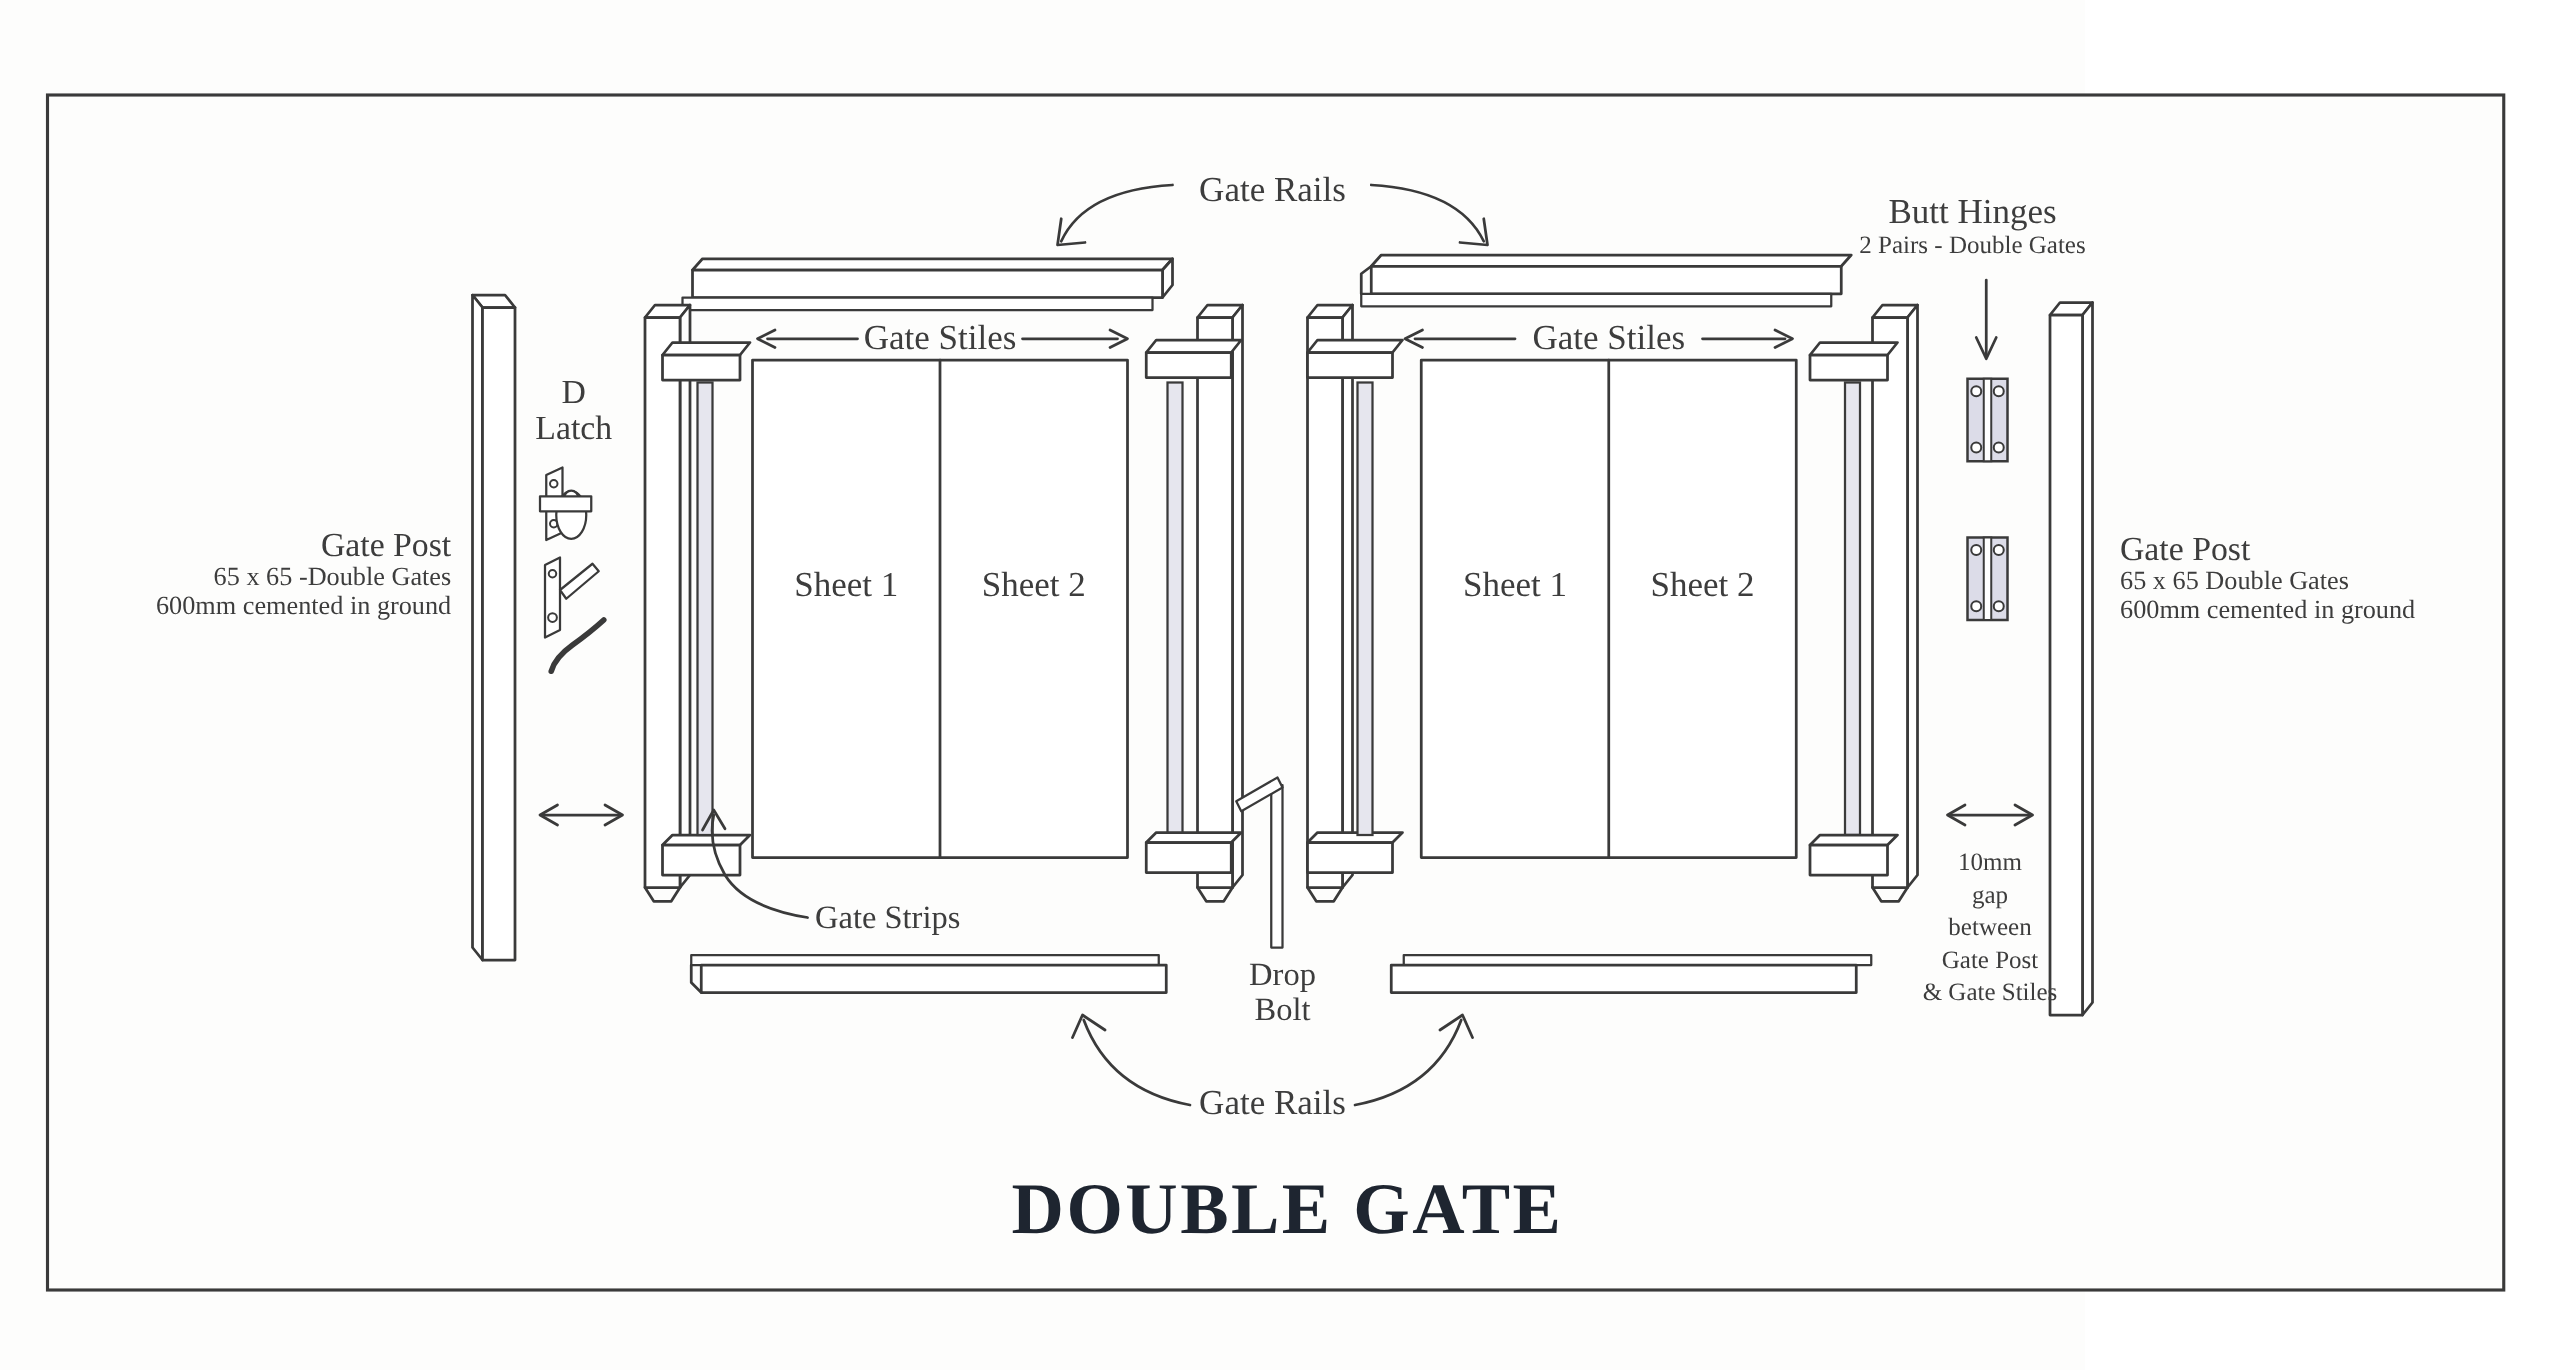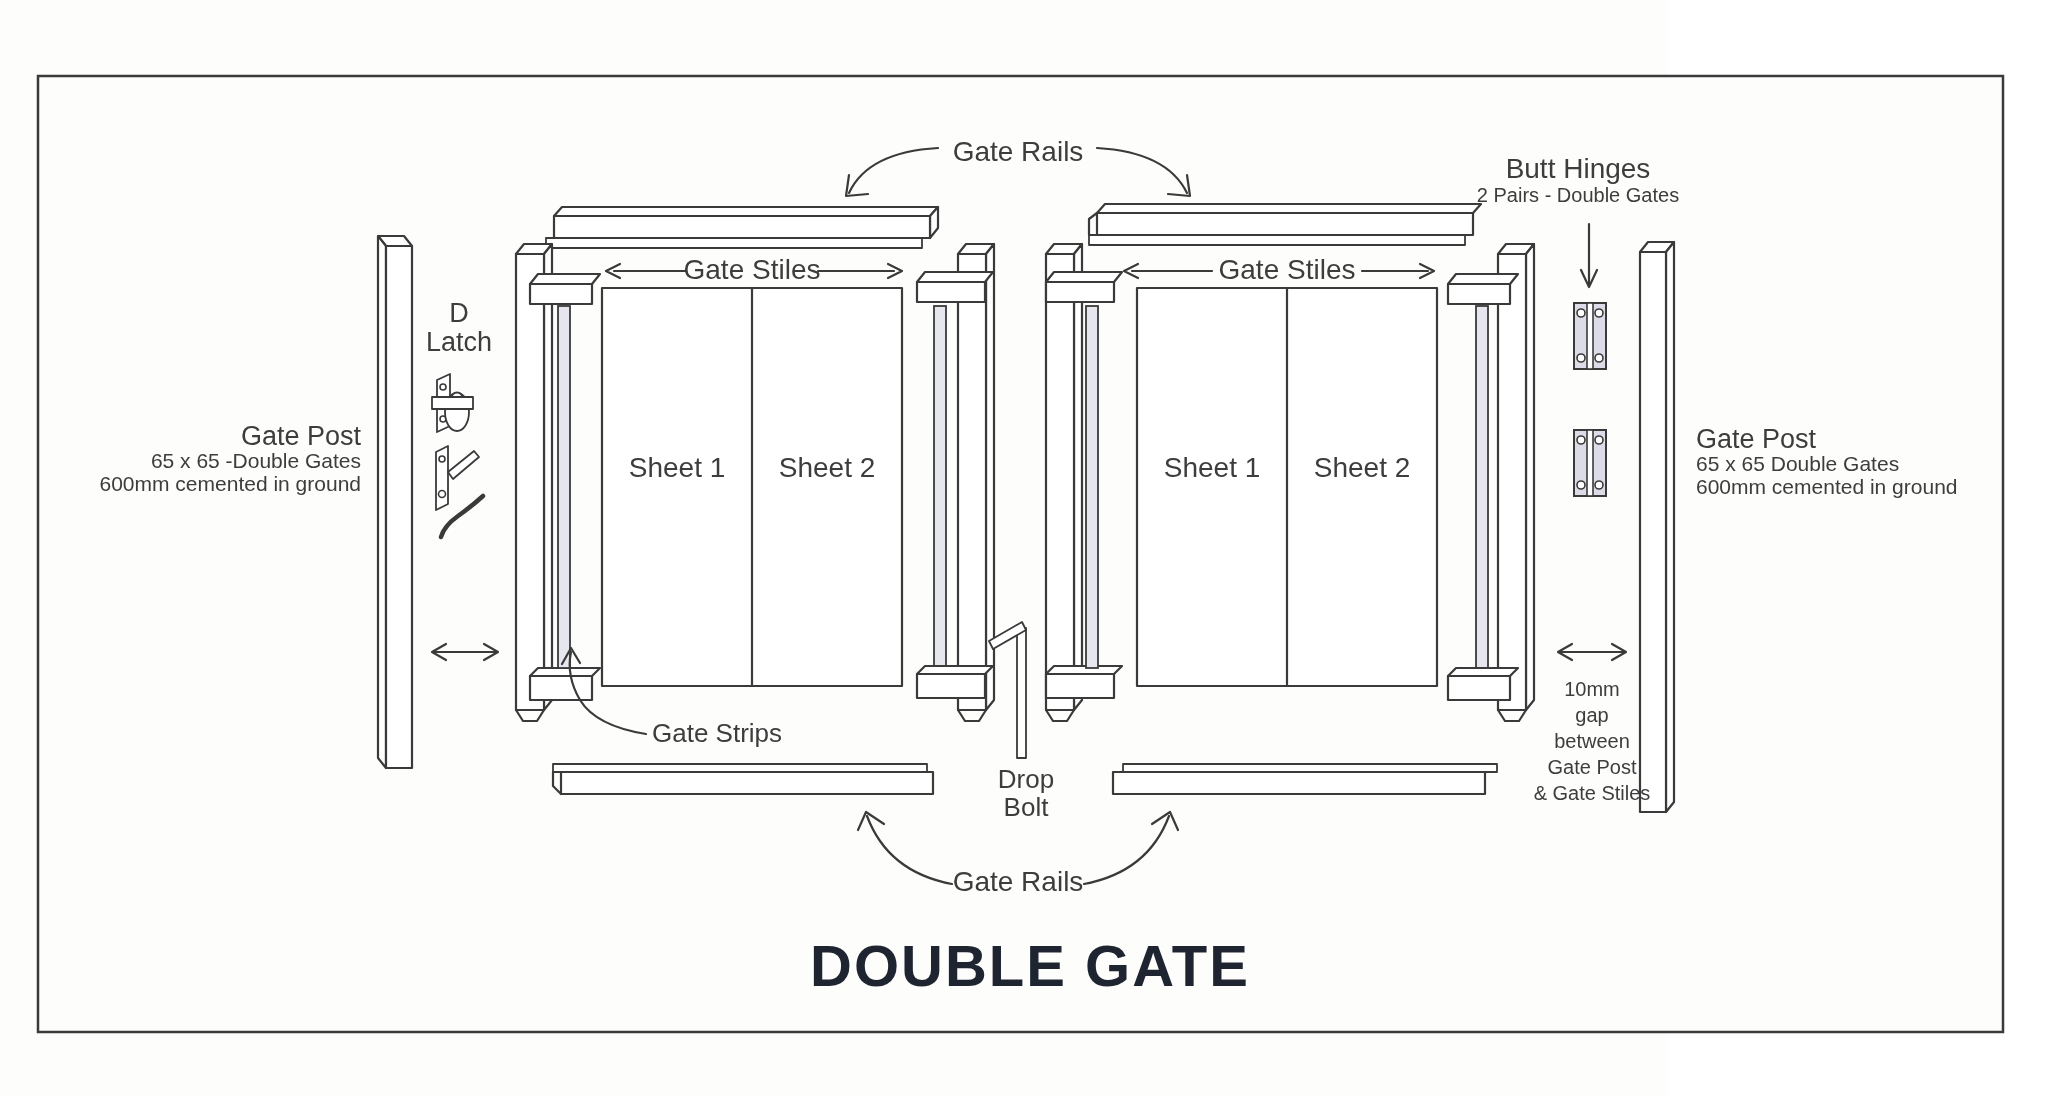--- a/index.html
+++ b/index.html
@@ -1,19 +1,19 @@
 <!DOCTYPE html>
 <html style="--c-line: #3a3a3a; --c-text: #3d3d3d; --c-title: #1e2530; --c-strip_fill: #e6e6ee; --c-hinge_fill: #dcdce8; --c-background: #fdfdfc;"><head>
 <meta charset="utf-8">
 <style>
   html,body { margin:0; padding:0; background:#ffffff; }
   #stage {
     position:relative; width:1668px; height:1096px;
     background: var(--c-background, #fff);
-    font-family: Liberation Sans, sans-serif;
+    font-family: Liberation Serif, serif;
   }
   svg { display:block; }
   .bar  { fill:#ffffff; stroke:var(--c-line,#3a3a3a); stroke-width:2.2; stroke-linejoin:round; }
   .thin { stroke-width:1.8; }
   .strip { fill:var(--c-strip_fill,#e6e6ee); stroke:var(--c-line,#3a3a3a); stroke-width:1.8; }
   .leaf { fill:var(--c-hinge_fill,#dcdce8); stroke:var(--c-line,#3a3a3a); stroke-width:2; }
   .hole { fill:#ffffff; stroke:var(--c-line,#3a3a3a); stroke-width:1.6; }
   .ln   { fill:none; stroke:var(--c-line,#3a3a3a); stroke-width:2.2; stroke-linecap:round; stroke-linejoin:round; }
   .txt  { fill:var(--c-text,#3d3d3d); }
   .s27  { font-size:27px; }

